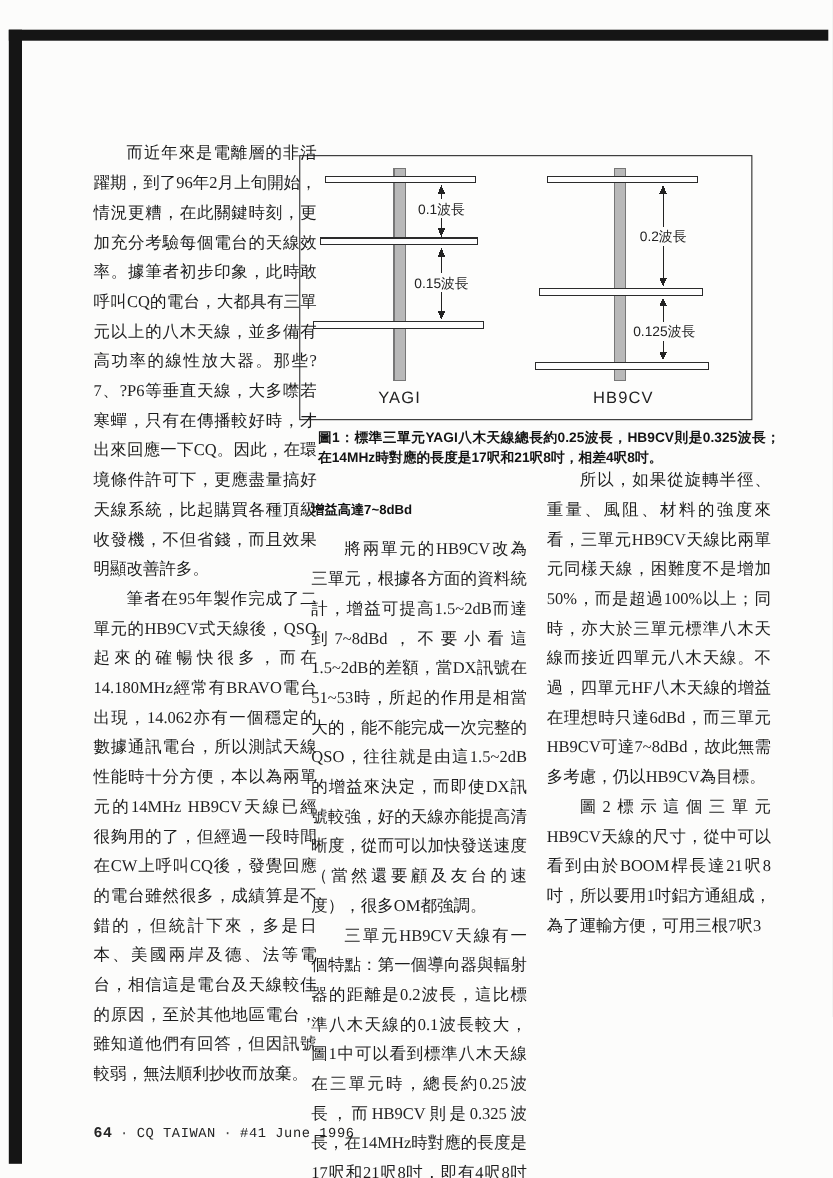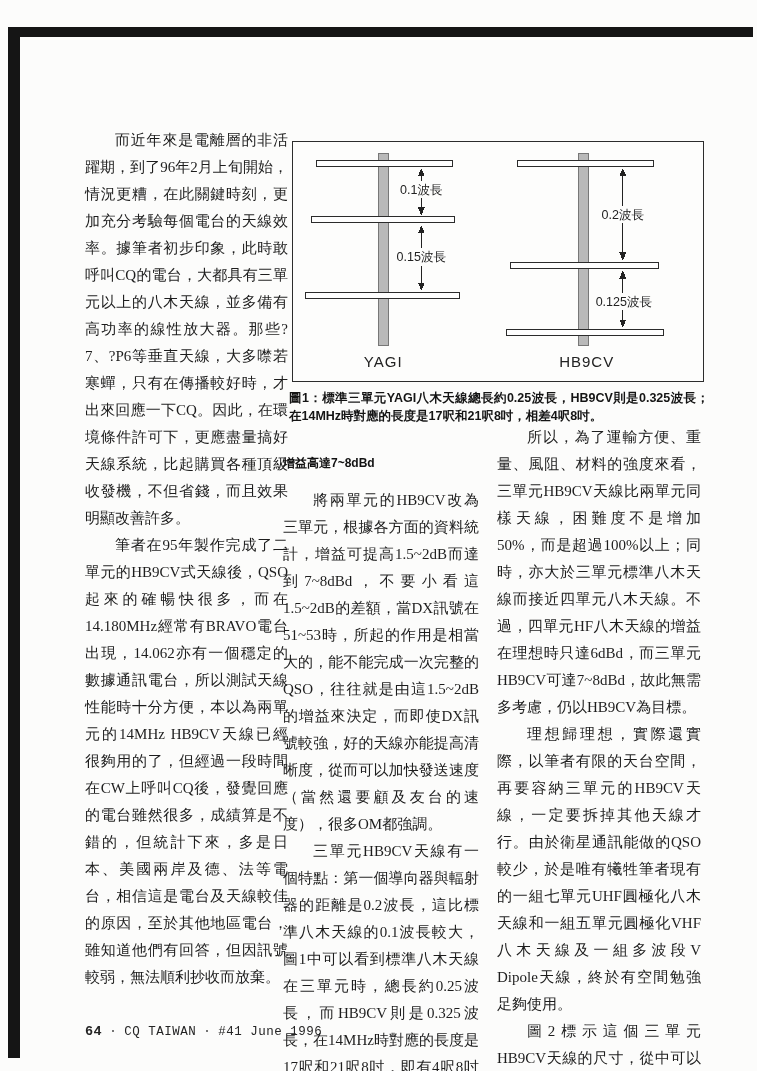--- a/index.html
+++ b/index.html
@@ -20,21 +20,21 @@
     text-align:justify;
     font-family:"Liberation Serif","DejaVu Serif",serif;
   }
   .col p{margin:0;text-indent:2em;}
   .col p.noindent{text-indent:0;}
   .col-left{left:85px;top:127px;width:203px;}
   .col-mid{left:283px;top:424px;width:196px;}
   .col-right{left:497px;top:424px;width:204px;}
 
   .fig{
-    position:absolute;left:292px;top:141px;width:412px;height:241px;
+    position:absolute;left:272px;top:141px;width:412px;height:241px;
     border:1.5px solid #2c2c2c;background:#fdfdfc;box-sizing:border-box;
   }
   .fig svg{display:block;width:100%;height:100%;}
   .fig text{
     font-family:"Liberation Sans","DejaVu Sans",sans-serif;
     fill:#222;
   }
   .dim-label{font-size:12.5px;}
   .ant-label{font-size:15px;letter-spacing:1px;}
 
@@ -128,22 +128,21 @@
 
   </div>
 
   <div class="col col-mid">
     <h2 class="heading">增益高達7~8dBd</h2>
     <p>將兩單元的HB9CV改為三單元，根據各方面的資料統計，增益可提高1.5~2dB而達到7~8dBd，不要小看這1.5~2dB的差額，當DX訊號在51~53時，所起的作用是相當大的，能不能完成一次完整的QSO，往往就是由這1.5~2dB的增益來決定，而即使DX訊號較強，好的天線亦能提高清晰度，從而可以加快發送速度（當然還要顧及友台的速度），很多OM都強調。</p>
     <p>三單元HB9CV天線有一個特點：第一個導向器與輻射器的距離是0.2波長，這比標準八木天線的0.1波長較大，圖1中可以看到標準八木天線在三單元時，總長約0.25波長，而HB9CV則是0.325波長，在14MHz時對應的長度是17呎和21呎8吋，即有4呎8吋的差額。</p>
   </div>
 
   <div class="col col-right">
-    <p>所以，為了運輸方便、重量、風阻、材料的強度來看，三單元HB9CV天線比兩單元同樣天線，困難度不是增加50%，而是超過100%以上；同時，亦大於三單元標準八木天線而接近四單元八木天線。不過，四單元HF八木天線的增益在理想時只達6dBd，而三單元HB9CV可達7~8dBd，故此無需多考慮，仍以HB9CV為目標。</p>
-    <p>理想歸理想，實際還實際，以筆者有限的天台空間，再要容納三單元的HB9CV天線，一定要拆掉其他天線才行。由於衛星通訊能做的QSO較少，於是唯有犧牲筆者現有的一組七單元UHF圓極化八木天線和一組五單元圓極化VHF八木天線及一組多波段V Dipole天線，終於有空間勉強足夠使用。</p>
+    <p>所以，如果從旋轉半徑、重量、風阻、材料的強度來看，三單元HB9CV天線比兩單元同樣天線，困難度不是增加50%，而是超過100%以上；同時，亦大於三單元標準八木天線而接近四單元八木天線。不過，四單元HF八木天線的增益在理想時只達6dBd，而三單元HB9CV可達7~8dBd，故此無需多考慮，仍以HB9CV為目標。</p>
     <p>圖2標示這個三單元HB9CV天線的尺寸，從中可以看到由於BOOM桿長達21呎8吋，所以要用1吋鋁方通組成，為了運輸方便，可用三根7呎3</p>
   </div>
 
   <div class="footer">
     <span class="pageno">64</span><span class="dot">·</span><span>CQ TAIWAN</span><span class="dot">·</span><span>#41 June 1996</span>
   </div>
 
 </div>
 
 </body></html>

